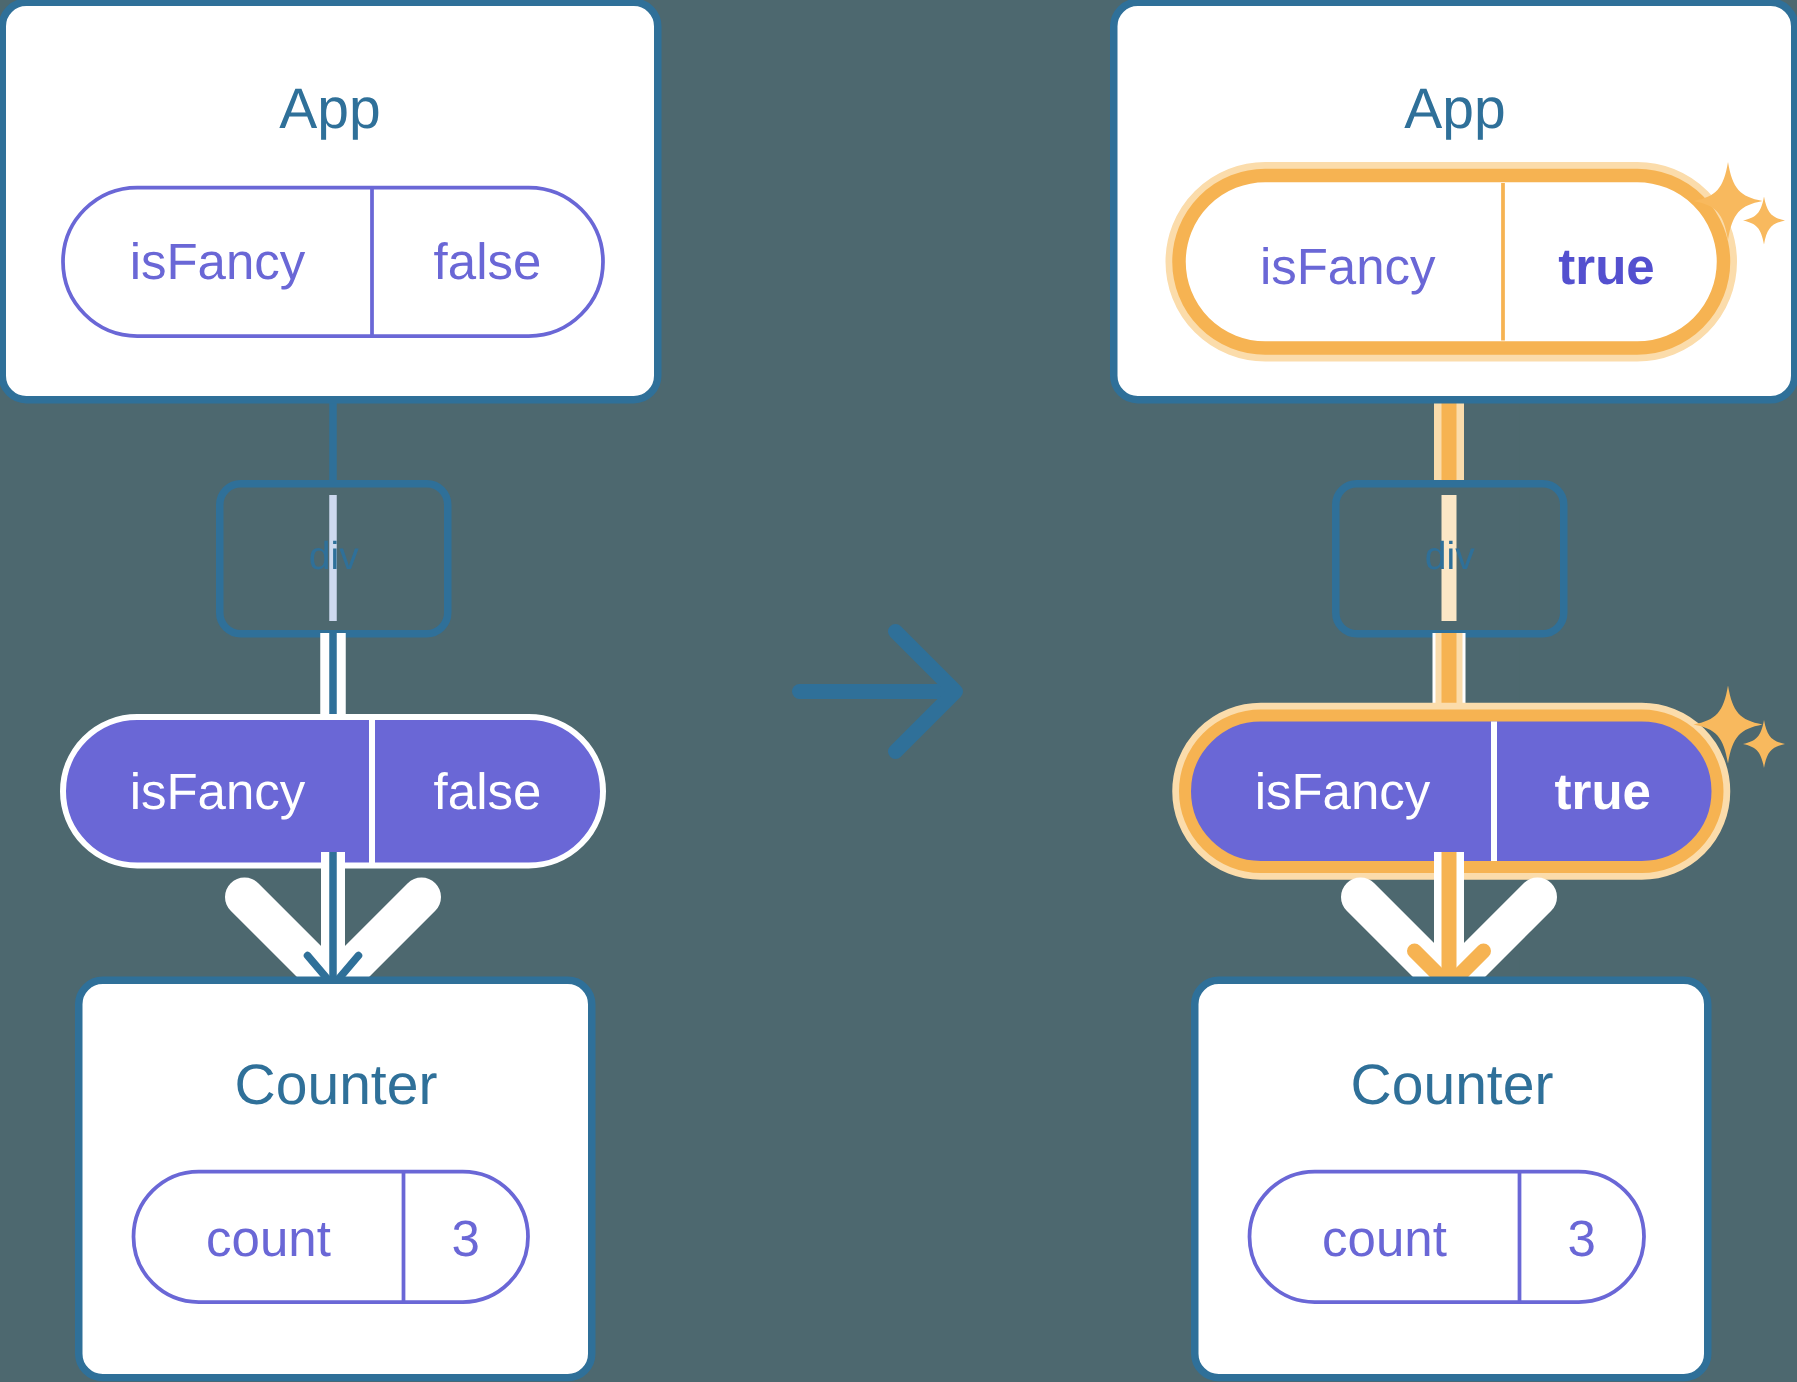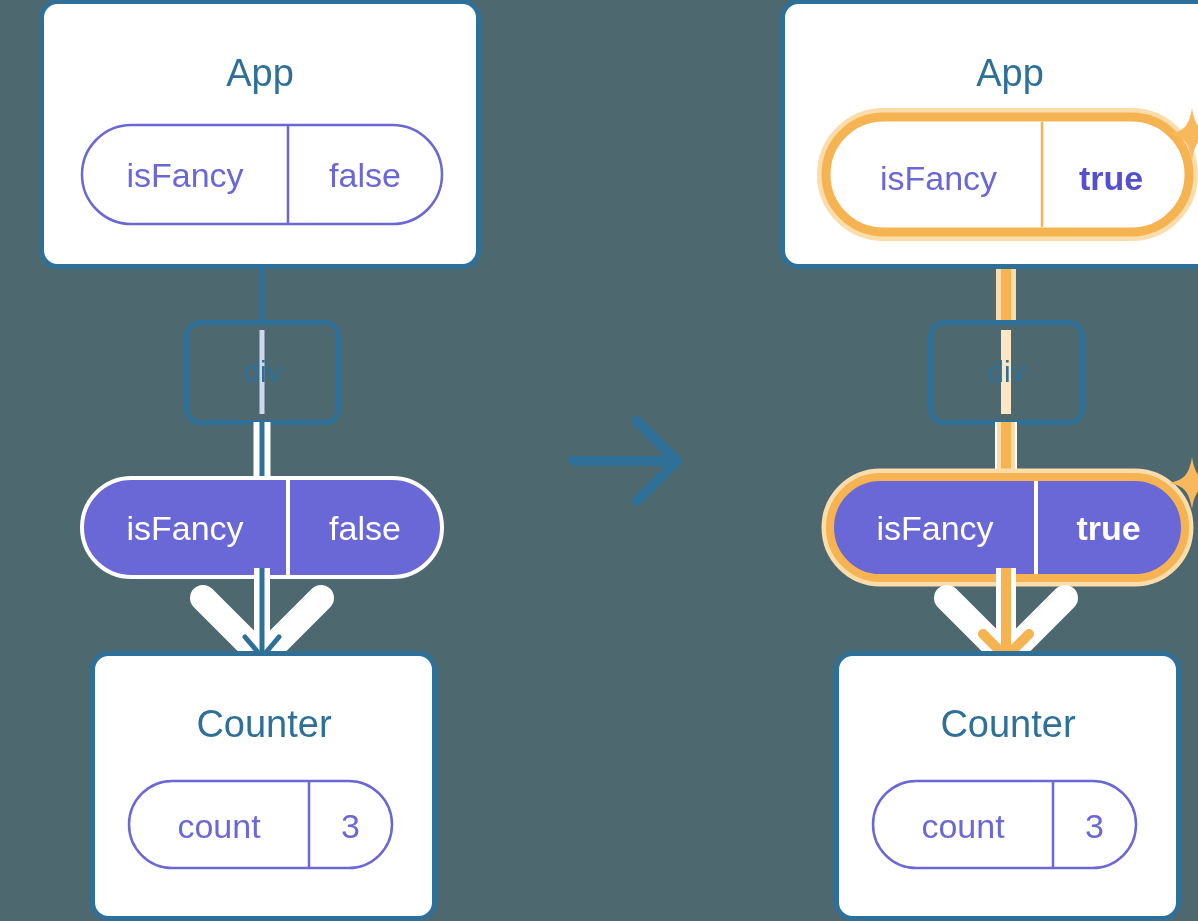--- a/index.html
+++ b/index.html
@@ -11,21 +11,20 @@
     width: 1198px;
     height: 921px;
     overflow: hidden;
     font-family: "Liberation Sans", sans-serif;
   }
   #stage {
     position: relative;
     width: 1013px;
     height: 921px;
     background: #4d686f;
-    margin-left: 40px;
   }
   #stage svg.layer {
     position: absolute;
     left: 0; top: 0;
     width: 1198px;
     height: 921px;
   }
   .txt {
     position: absolute;
     white-space: nowrap;
@@ -36,21 +35,21 @@
     color: #2f7099;
     font-size: 38px;
     font-weight: 400;
   }
   .pill-key-light { color: #6a67d6; font-size: 34px; font-weight: 400; }
   .pill-val-light { color: #6a67d6; font-size: 34px; font-weight: 400; }
   .pill-val-light-bold { color: #5450cf; font-size: 34px; font-weight: 700; }
   .pill-key-dark { color: #ffffff; font-size: 34px; font-weight: 400; }
   .pill-val-dark { color: #ffffff; font-size: 34px; font-weight: 400; }
   .pill-val-dark-bold { color: #ffffff; font-size: 34px; font-weight: 700; }
-  .div-label { color: #2f7099; font-size: 30px; font-weight: 400; }
+  .div-label { color: #2f7099; font-size: 26px; font-weight: 400; }
 </style>
 </head>
 <body>
 
 <div id="stage">
 
   <svg class="layer" viewBox="0 0 1198 921" xmlns="http://www.w3.org/2000/svg">
 
     <line x1="222" y1="267" x2="222" y2="322" stroke="#2f7099" stroke-width="5"></line>
 

